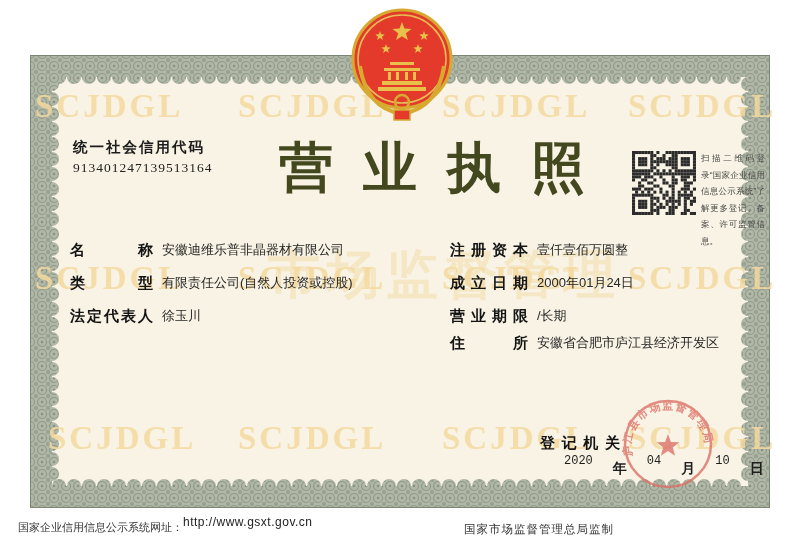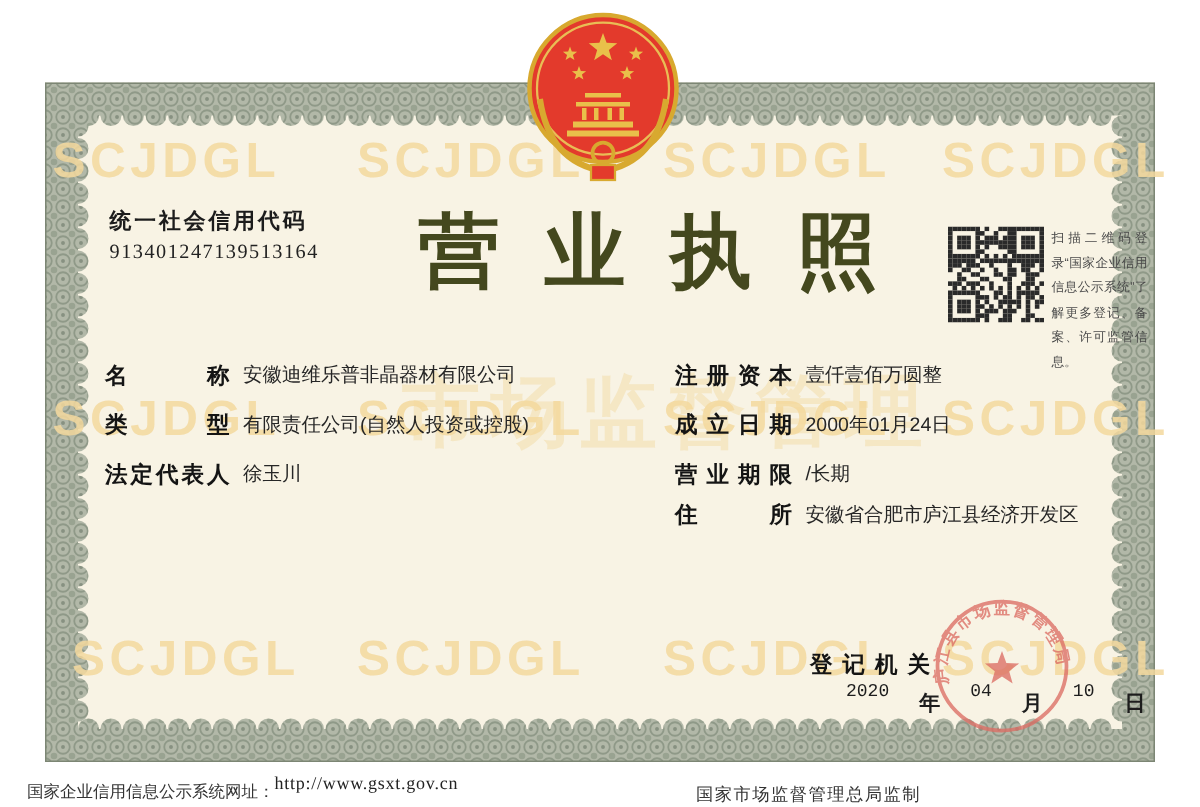--- a/index.html
+++ b/index.html
@@ -8,21 +8,21 @@
     background:#ffffff;
     font-family:"Liberation Sans","DejaVu Sans",sans-serif;
   }
   .abs{position:absolute;}
   
   #frame-svg{position:absolute;left:0;top:0;z-index:1;}
   
   #wm-layer{position:absolute;left:0;top:0;width:800px;height:538px;z-index:2;}
   .wm{
     position:absolute;font-size:33px;font-weight:700;letter-spacing:3px;
-    color:rgba(243,216,158,0.85);font-family:Liberation Sans, sans-serif;
+    color:rgba(243,216,158,0.85);font-family:Liberation Serif, serif;
   }
   .wm-large{
     position:absolute;left:268px;top:240px;font-size:52px;font-weight:700;
     letter-spacing:7px;color:rgba(243,221,170,0.55);
     font-family:"Liberation Serif","DejaVu Serif",serif;white-space:nowrap;
   }
   
   #emblem-svg{position:absolute;left:350px;top:2px;z-index:4;}
   #seal-svg{position:absolute;left:620px;top:396px;z-index:6;opacity:0.78;}
   
@@ -61,21 +61,21 @@
     font-family:Liberation Mono, monospace;font-size:12px;
     color:#1d1d1d;margin:0 16px;
   }
   .dunit{
     font-size:14px;font-weight:600;color:#1d1d1d;display:inline-block;
     transform:translateY(6px);margin:0 4px;
   }
   .footer-left{left:18px;top:515px;font-size:11px;color:#333;}
   .footer-url{
     display:inline-block;transform:translateY(-5px);
-    font-family:Liberation Serif, serif;font-size:12px;
+    font-family:Liberation Sans, sans-serif;font-size:12px;
     letter-spacing:0.5px;color:#222;
   }
   .footer-right{right:42px;top:517px;font-size:11.5px;color:#333;letter-spacing:1px;}
 </style>
 </head>
 <body>
 
 <svg id="frame-svg" width="800" height="538">
   <defs>
     <pattern id="gp" width="12" height="12" patternUnits="userSpaceOnUse">

